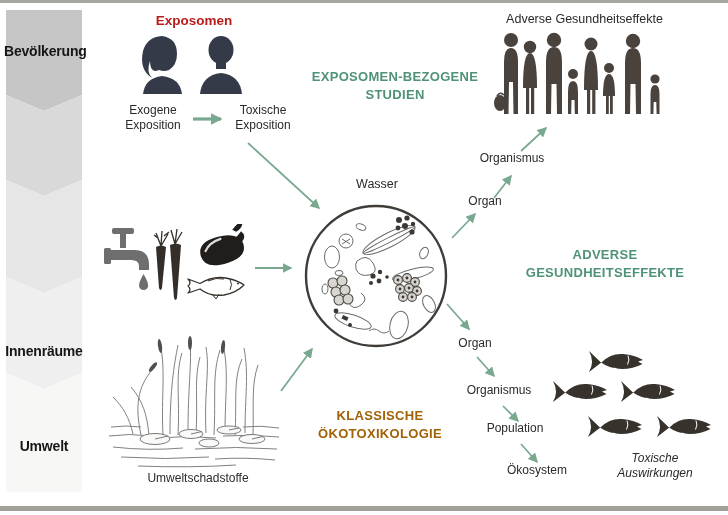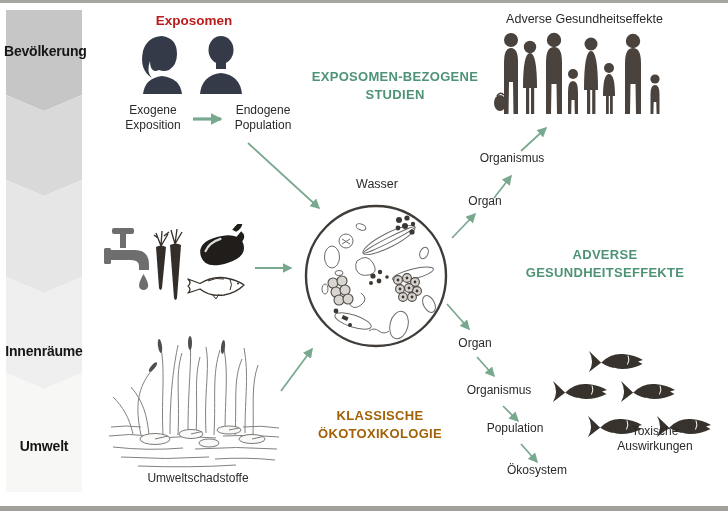--- a/index.html
+++ b/index.html
@@ -52,21 +52,21 @@
       <path d="M7,60 Q9,44 26,42 Q44,44 46,60 Z"></path>
     </g>
     <g>
       <ellipse cx="85" cy="16" rx="12.5" ry="14"></ellipse>
       <rect x="80" y="26" width="10" height="9"></rect>
       <path d="M64,60 Q66,41 85,39 Q104,41 106,60 Z"></path>
     </g>
   </svg>
 
   <div class="lbl" style="left:116px;top:103px;width:74px;">Exogene Exposition</div>
-  <div class="lbl" style="left:224px;top:103px;width:78px;">Endogene Population</div>
+  <div class="lbl" style="left:224px;top:103px;width:78px;">Toxische Exposition</div>
 
   <div class="heading" style="left: 309px; top: 51px; width: 172px; color: rgb(78, 147, 118); margin-top: 17px;">EXPOSOMEN-BEZOGENE STUDIEN</div>
   <div class="heading" style="left: 510px; top: 246px; width: 190px; color: rgb(78, 147, 118);">ADVERSE GESUNDHEITSEFFEKTE</div>
   <div class="heading" style="left: 302px; top: 407px; width: 156px; color: #a16207;">KLASSISCHE ÖKOTOXIKOLOGIE</div>
 
   <svg class="abs" style="left:100px;top:224px;" width="152" height="78" viewBox="0 0 152 78">
     <g fill="currentColor" transform="translate(2,2)" style="color: rgb(110, 110, 110);">
       <rect x="10" y="2" width="22" height="6" rx="2"></rect>
       <rect x="18" y="7" width="6" height="15"></rect>
       <rect x="2" y="22" width="7" height="16" rx="1.5"></rect>
@@ -240,21 +240,21 @@
         <path d="M2,3 Q8,13.5 2,24 L15,14 Q24,5 36,6 Q48,7 56,12 L51,13.5 L55.5,16 Q46,21 35,21 Q23,21 14,14.5 Z" fill="currentColor"></path>
         <path d="M41,7.5 q2,4.5 -0.5,9 M27,20 q4,2.5 8,1.5" stroke="#fff" stroke-width="1" fill="none"></path>
       </g>
     </defs>
     <use href="#fsh" x="42" y="6"></use>
     <use href="#fsh" x="6" y="36"></use>
     <use href="#fsh" x="74" y="36"></use>
     <use href="#fsh" x="41" y="71"></use>
     <use href="#fsh" x="110" y="71"></use>
   </svg>
-  <div class="lbl" style="left:599px;top:424px;width:112px;">Toxische Auswirkungen</div>
+  <div class="lbl" style="left:599px;top:451px;width:112px;font-style:italic;">Toxische Auswirkungen</div>
 
   <svg class="arrows" width="728" height="515" viewBox="0 0 728 515" style="color: rgb(120, 168, 142);">
     <defs>
       <marker id="ah" markerWidth="11" markerHeight="10" refX="8.5" refY="5" orient="auto" markerUnits="userSpaceOnUse">
         <path d="M0,0 L10,5 L0,10 Z" fill="currentColor"></path>
       </marker>
       <marker id="ahB" markerWidth="13" markerHeight="12" refX="10.5" refY="6" orient="auto" markerUnits="userSpaceOnUse">
         <path d="M0,0 L12,6 L0,12 Z" fill="currentColor"></path>
       </marker>
     </defs>

